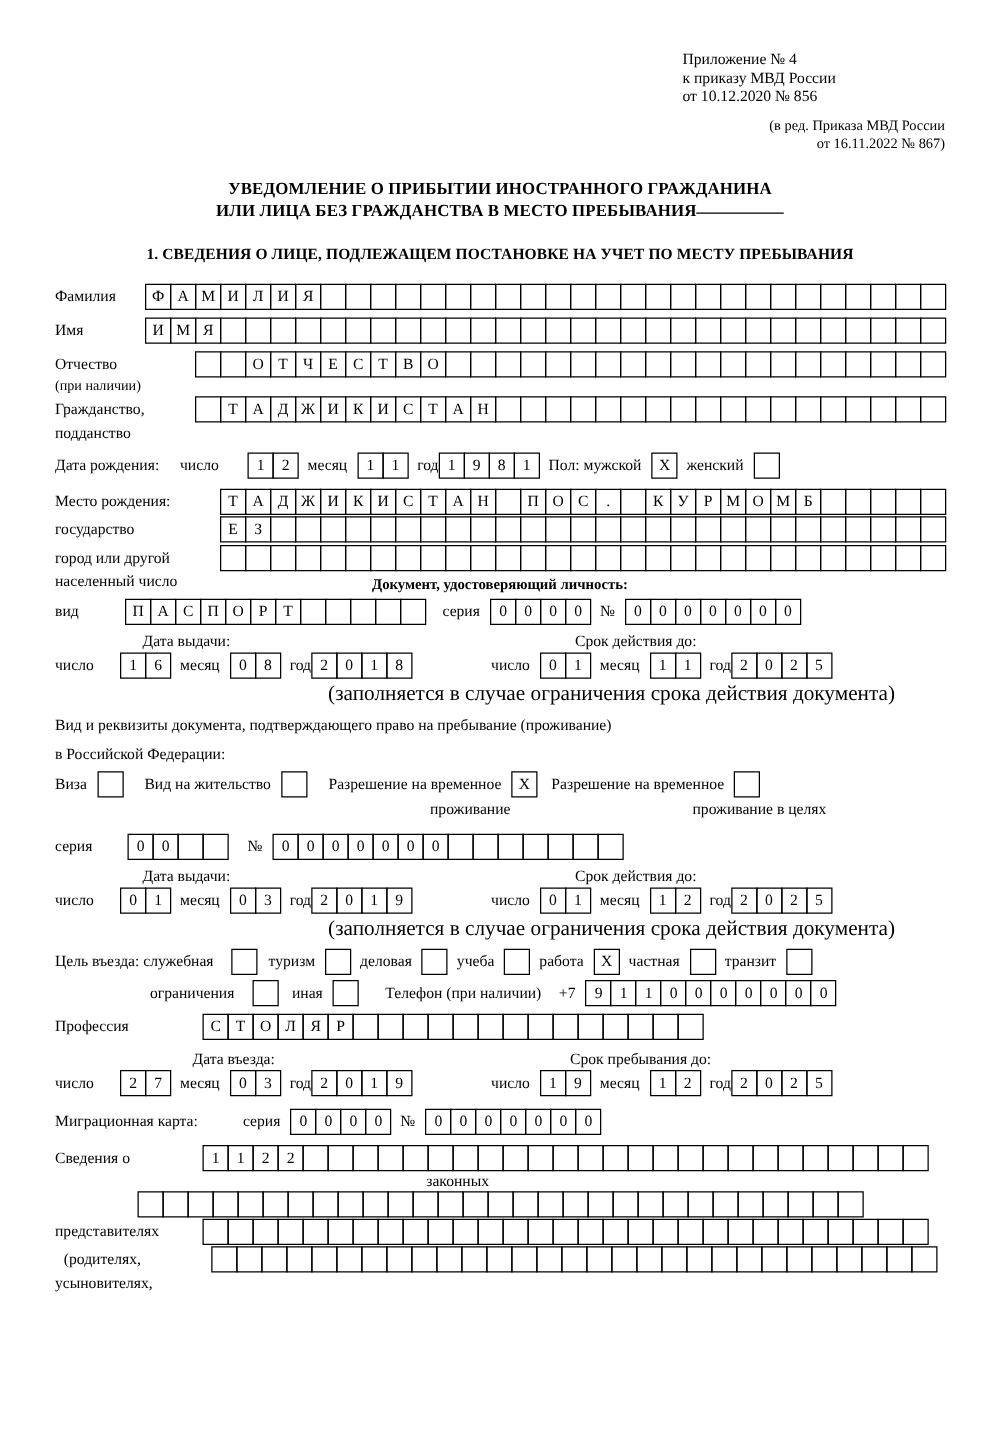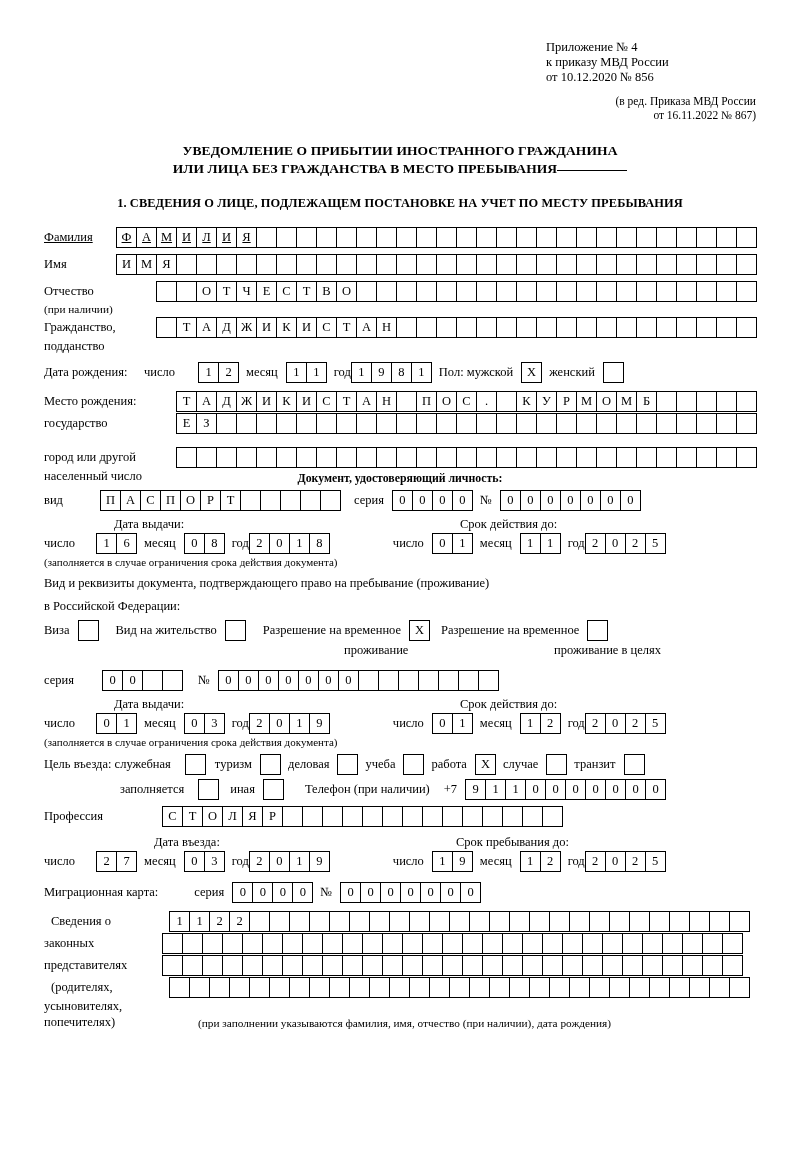--- a/index.html
+++ b/index.html
@@ -62,21 +62,21 @@
     font-size:12.5px;
     line-height:19px;
     text-align:center;
     font-family:"Liberation Serif", serif;
   }
   
   .lcol{ width:118px; font-size:12.5px;}
   .lcol2{ width:146px; font-size:12.5px;}
   .mini{ font-size:11.3px;}
   .docline{ text-align:center; font-weight:bold; font-size:11.8px; margin-top:10px;}
-  .footnote{ font-size:11px; margin-top:2px; padding-right:40px;}
+  .footnote{ font-size:17px; text-align:right; margin-top:2px; padding-right:40px;}
   .ml{ margin-left:8px;}
 </style>
 </head>
 <body>
 
 <div class="page">
 
   <div class="hdr">
     <div>Приложение № 4</div>
     <div>к приказу МВД России</div>
@@ -86,21 +86,21 @@
   </div>
 
 
   <div class="title">
     <div>УВЕДОМЛЕНИЕ О ПРИБЫТИИ ИНОСТРАННОГО ГРАЖДАНИНА</div>
     <div><span>ИЛИ ЛИЦА БЕЗ ГРАЖДАНСТВА В МЕСТО ПРЕБЫВАНИЯ</span><span class="tail"></span></div>
   </div>
 
   <div class="sect">1. СВЕДЕНИЯ О ЛИЦЕ, ПОДЛЕЖАЩЕМ ПОСТАНОВКЕ НА УЧЕТ ПО МЕСТУ ПРЕБЫВАНИЯ</div>
 
-  <div class="row" style="margin-top:16px;text-decoration:underline;">
+  <div class="row" style="margin-top:16px;">
     <div class="lcol">Фамилия</div>
     <div class="boxes">
         <div class="bx">Ф</div>
         <div class="bx">А</div>
         <div class="bx">М</div>
         <div class="bx">И</div>
         <div class="bx">Л</div>
         <div class="bx">И</div>
         <div class="bx">Я</div>
         <div class="bx"></div>
@@ -337,21 +337,21 @@
         <div class="bx"></div>
         <div class="bx"></div>
         <div class="bx"></div>
         <div class="bx"></div>
         <div class="bx"></div>
         <div class="bx"></div>
         <div class="bx"></div>
         <div class="bx"></div>
       </div>
   </div>
-  <div class="row" style="margin-top:13px;gap:16px;">
+  <div class="row" style="margin-top:2px;gap:16px;">
     <div class="lcol2">город или другой</div>
     <div class="boxes">
         <div class="bx"></div>
         <div class="bx"></div>
         <div class="bx"></div>
         <div class="bx"></div>
         <div class="bx"></div>
         <div class="bx"></div>
         <div class="bx"></div>
         <div class="bx"></div>
@@ -579,33 +579,33 @@
         <div class="bx"></div>
       </div>
     <div class="lbl" style="margin-left:8px">учеба</div>
     <div class="boxes ml">
         <div class="bx"></div>
       </div>
     <div class="lbl" style="margin-left:8px">работа</div>
     <div class="boxes ml">
         <div class="bx">Х</div>
       </div>
-    <div class="lbl" style="margin-left:8px">случае</div>
+    <div class="lbl" style="margin-left:8px">частная</div>
     <div class="boxes ml">
         <div class="bx"></div>
       </div>
     <div class="lbl" style="margin-left:8px">транзит</div>
     <div class="boxes ml">
         <div class="bx"></div>
       </div>
   </div>
 
   <div class="row" style="margin-top:4px;">
     <div style="width:76px"></div>
-    <div class="lbl">заполняется</div>
+    <div class="lbl">ограничения</div>
     <div class="boxes" style="margin-left:14px">
         <div class="bx"></div>
       </div>
     <div class="lbl" style="margin-left:12px">иная</div>
     <div class="boxes ml">
         <div class="bx"></div>
       </div>
     <div class="lbl" style="margin-left:22px">Телефон (при наличии)</div>
     <div class="lbl" style="margin-left:14px">+7</div>
     <div class="boxes ml">
@@ -707,21 +707,21 @@
         <div class="bx">0</div>
         <div class="bx">0</div>
         <div class="bx">0</div>
         <div class="bx">0</div>
         <div class="bx">0</div>
         <div class="bx">0</div>
         <div class="bx">0</div>
       </div>
   </div>
 
-  <div class="row" style="margin-top:8px;justify-content:center;">
+  <div class="row" style="margin-top:8px;">
     <div class="lcol">Сведения о</div>
     <div class="boxes">
         <div class="bx">1</div>
         <div class="bx">1</div>
         <div class="bx">2</div>
         <div class="bx">2</div>
         <div class="bx"></div>
         <div class="bx"></div>
         <div class="bx"></div>
         <div class="bx"></div>
@@ -741,21 +741,21 @@
         <div class="bx"></div>
         <div class="bx"></div>
         <div class="bx"></div>
         <div class="bx"></div>
         <div class="bx"></div>
         <div class="bx"></div>
         <div class="bx"></div>
         <div class="bx"></div>
       </div>
   </div>
-  <div class="row" style="margin-top:1px;">
+  <div class="row" style="margin-top:1px;flex-direction:column;">
     <div class="lcol">законных</div>
     <div class="boxes">
         <div class="bx"></div>
         <div class="bx"></div>
         <div class="bx"></div>
         <div class="bx"></div>
         <div class="bx"></div>
         <div class="bx"></div>
         <div class="bx"></div>
         <div class="bx"></div>
@@ -846,18 +846,14 @@
         <div class="bx"></div>
         <div class="bx"></div>
         <div class="bx"></div>
         <div class="bx"></div>
         <div class="bx"></div>
       </div>
   </div>
   <div class="row" style="margin-top:1px;">
     <div class="lcol">усыновителях,</div>
   </div>
-  <div class="row" style="margin-top:1px;">
-    <div class="lcol">попечителях)</div>
-    <div class="mini" style="margin-left:36px">(при заполнении указываются фамилия, имя, отчество (при наличии), дата рождения)</div>
-  </div>
 
 </div>
 
 </body></html>

